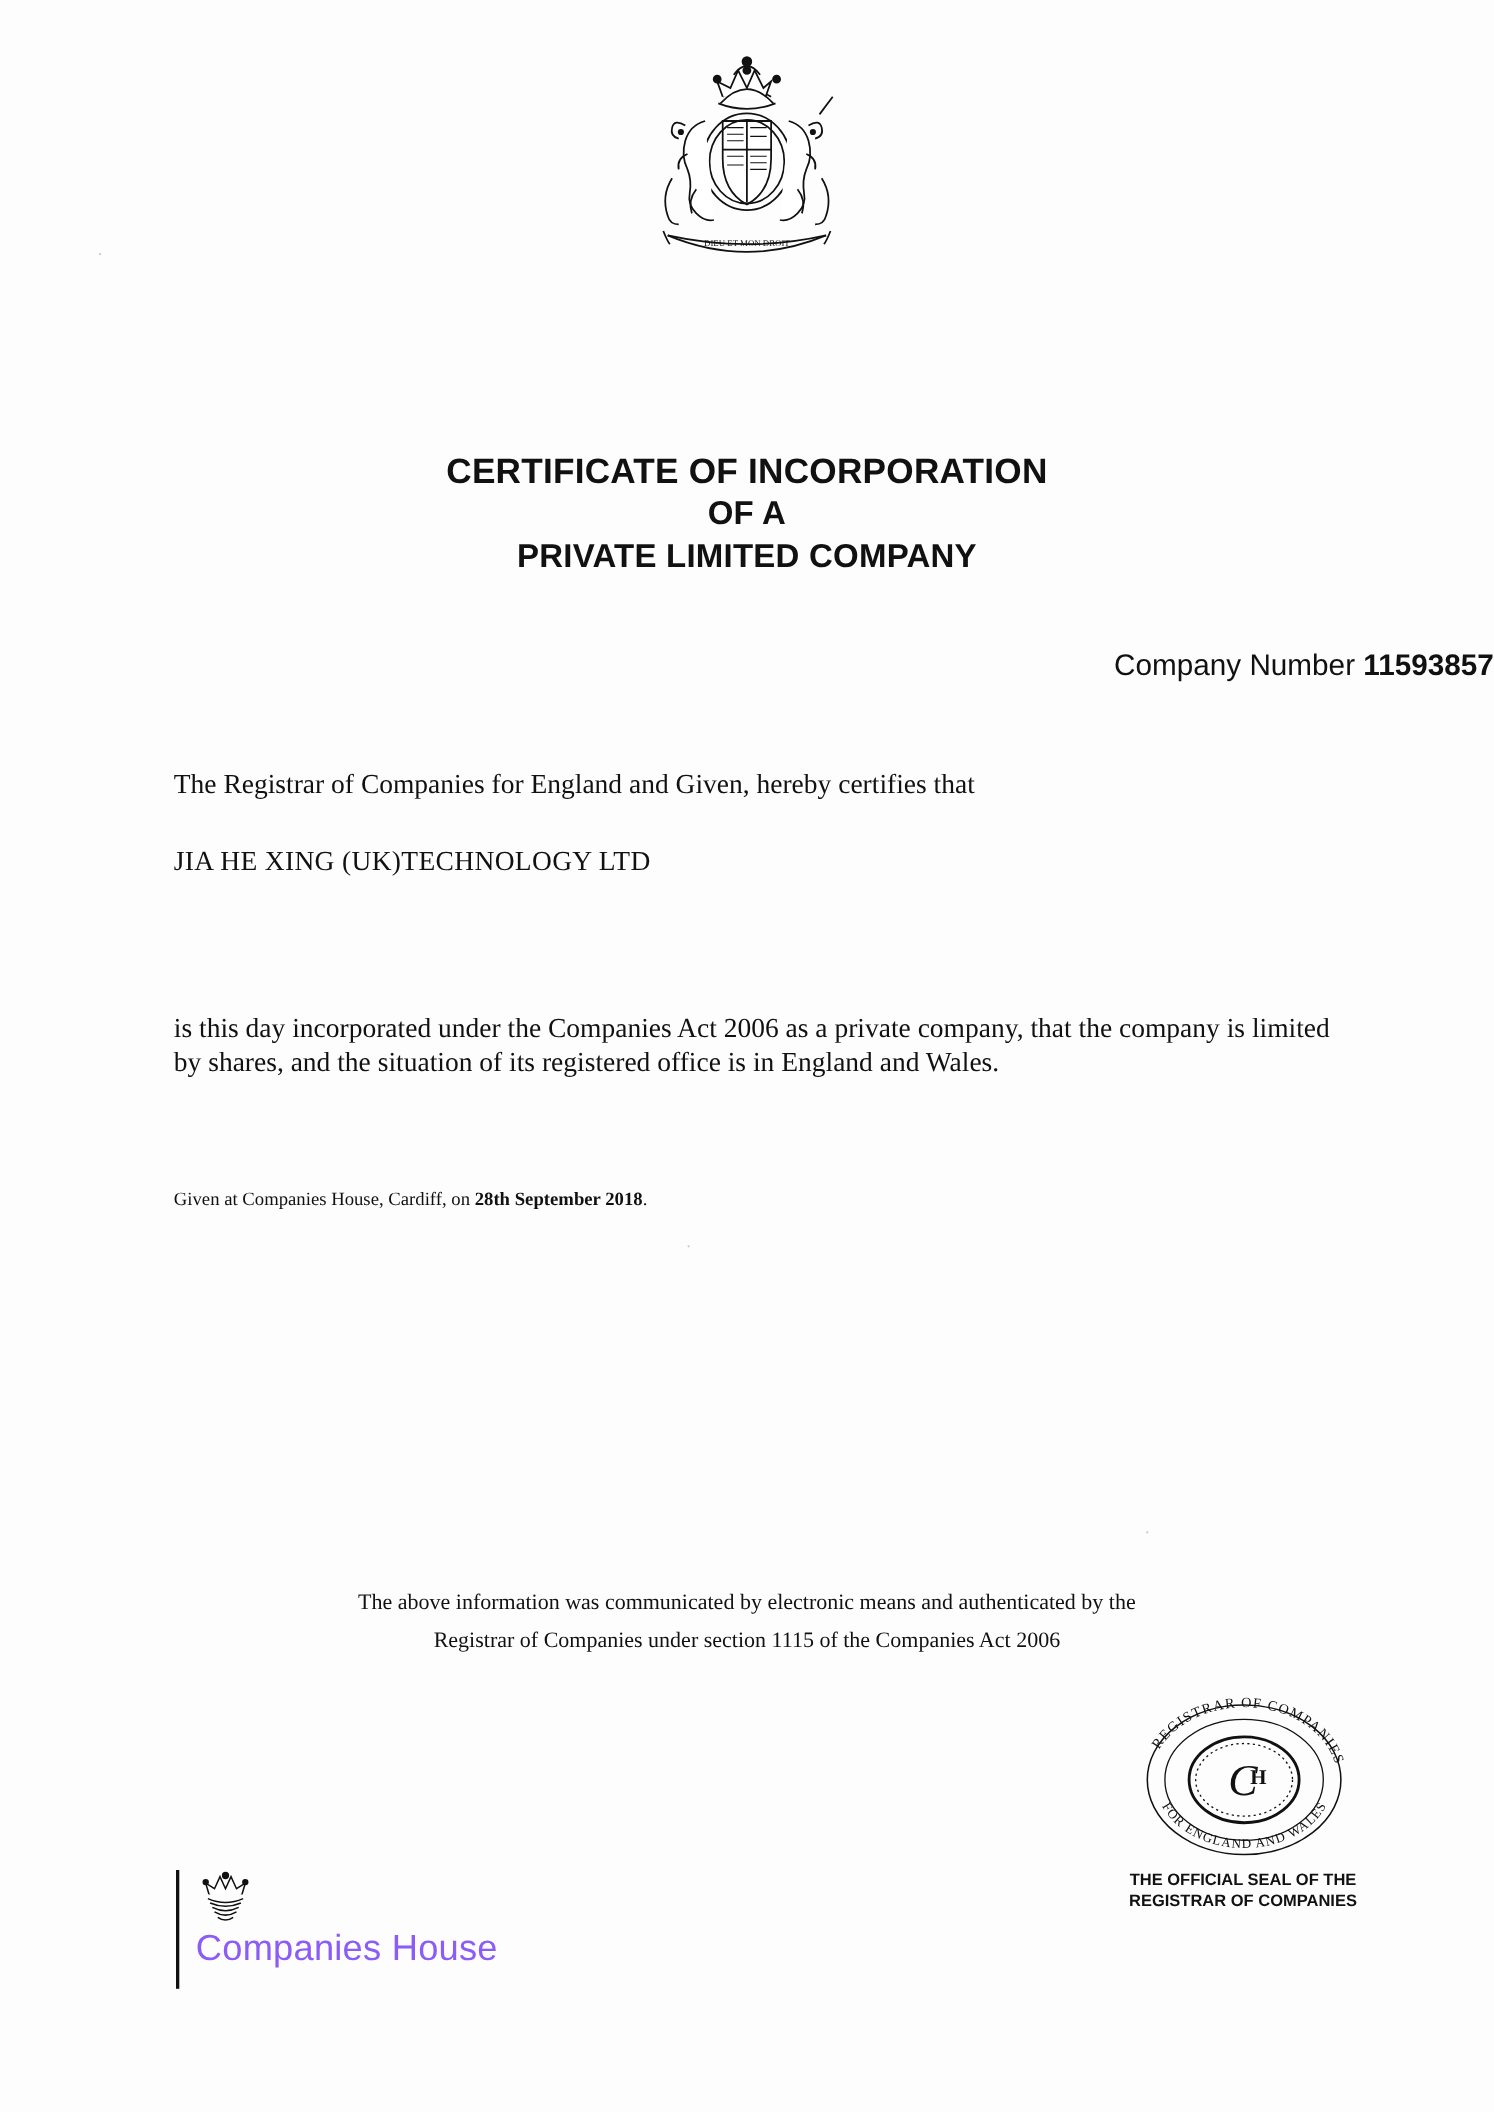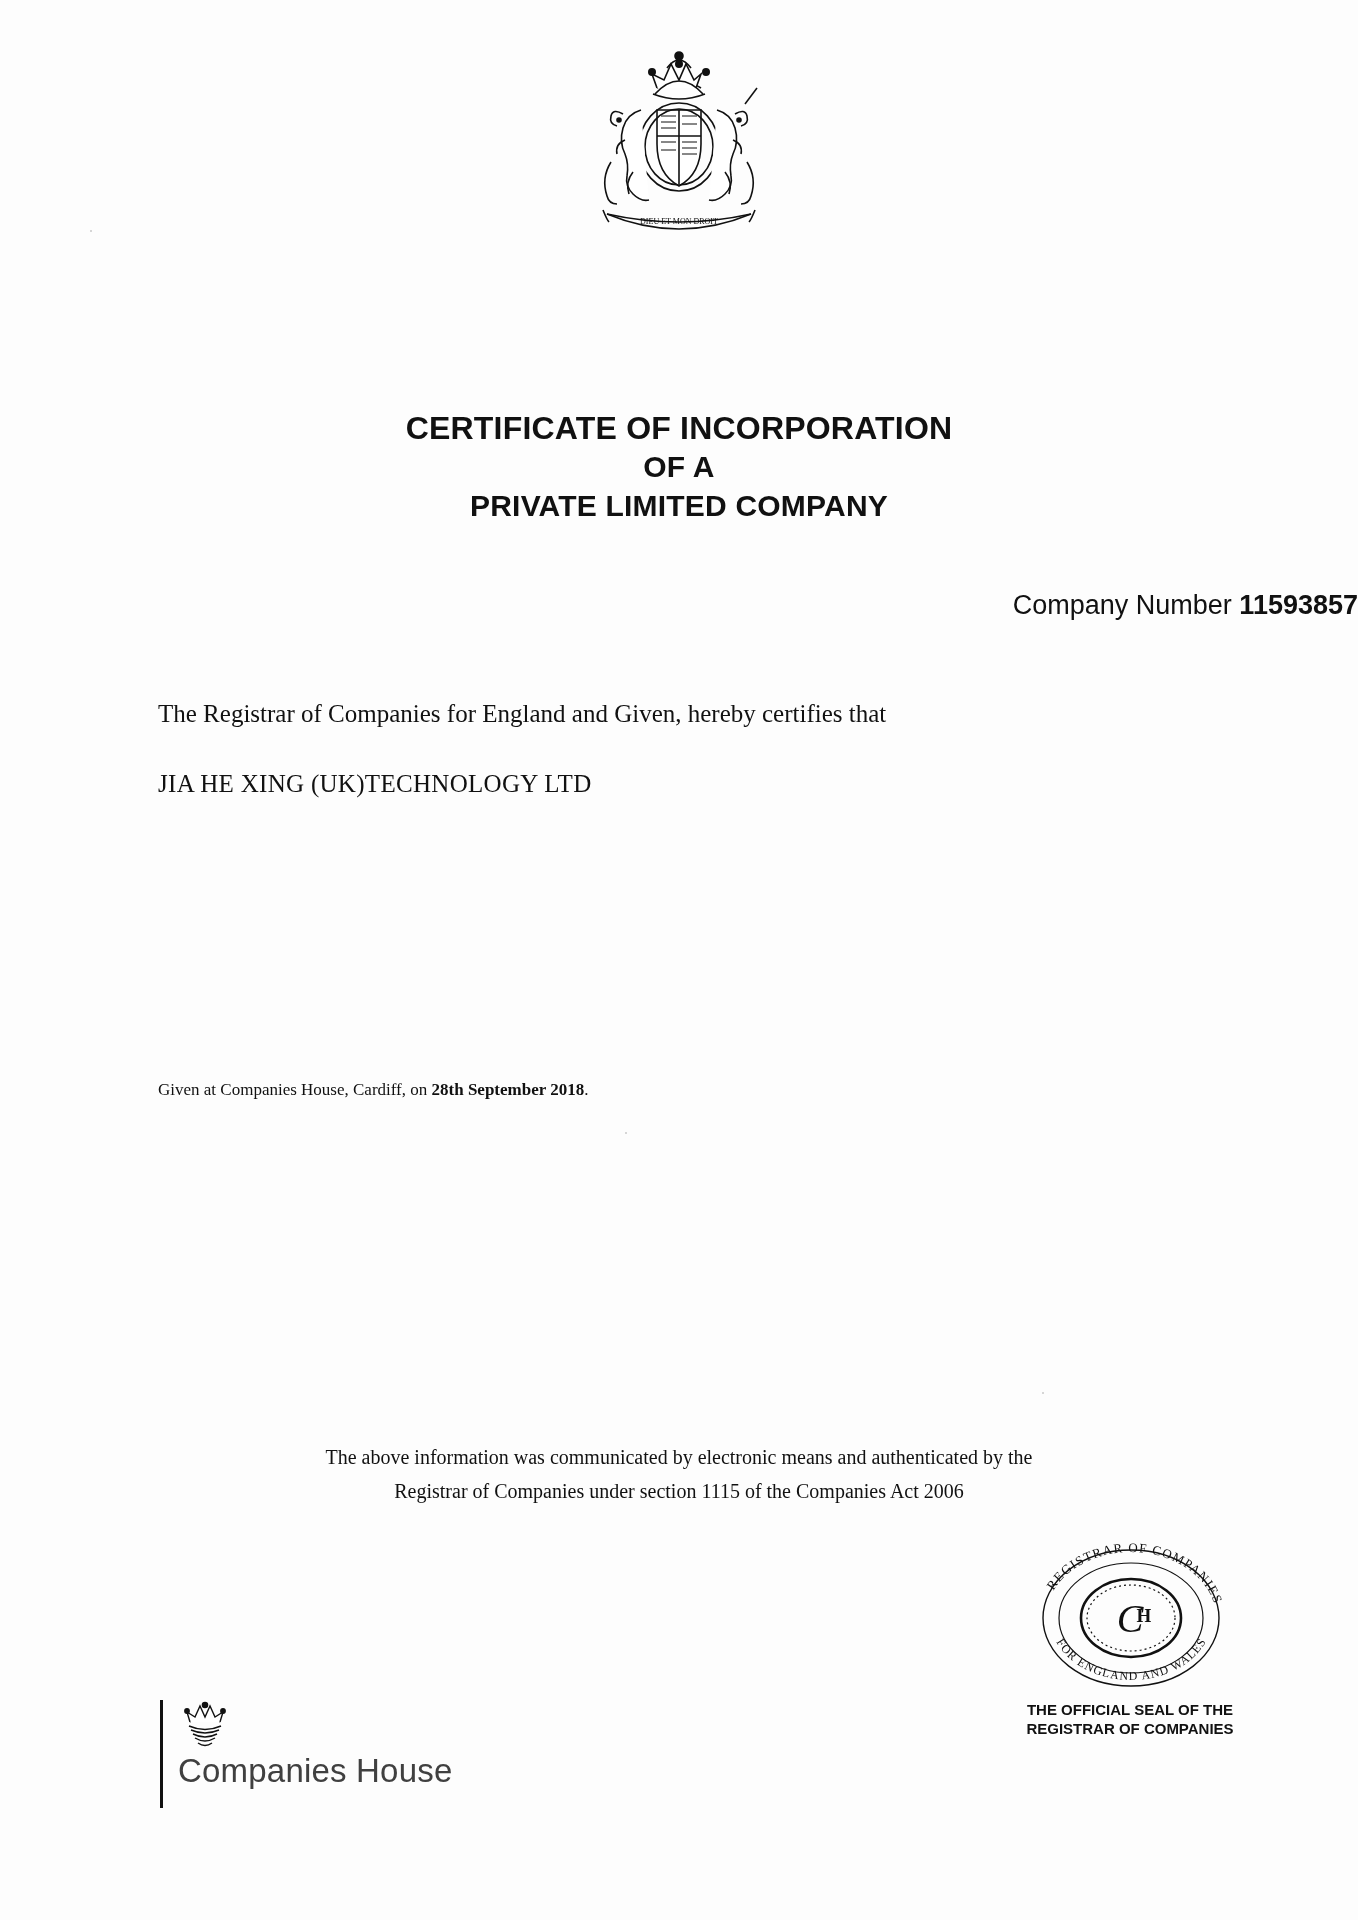--- a/index.html
+++ b/index.html
@@ -146,21 +146,21 @@
     height: 50px;
   }
   .ch-mark svg { width: 100%; height: 100%; display: block; }
   .ch-wordmark {
     position: absolute;
     left: 18px;
     top: 52px;
     font-family: "Liberation Sans", sans-serif;
     font-size: 33px;
     letter-spacing: 0.2px;
-    color: #404040;
+    color: #8b5cf6;
   }
 
   
   .speck {
     position: absolute;
     background: #c9c9c9;
     width: 2px; height: 2px;
     border-radius: 50%;
   }
 </style>
@@ -237,20 +237,21 @@
 
   <div class="company-number">
     <span>Company Number</span>
     <span class="num">11593857</span>
   </div>
 
   <div class="body-text registrar-line">The Registrar of Companies for England and Given, hereby certifies that</div>
 
   <div class="body-text company-name">JIA HE XING (UK)TECHNOLOGY LTD</div>
 
+  <div class="body-text incorporation-para">is this day incorporated under the Companies Act 2006 as a private company, that the company is limited by shares, and the situation of its registered office is in England and Wales.</div>
 
   <div class="body-text given-line">
     <span>Given at Companies House, Cardiff, on </span><b>28th September 2018</b><span>.</span>
   </div>
 
   <div class="auth-block">
     <div>The above information was communicated by electronic means and authenticated by the</div>
     <div>Registrar of Companies under section 1115 of the Companies Act 2006</div>
   </div>
 

